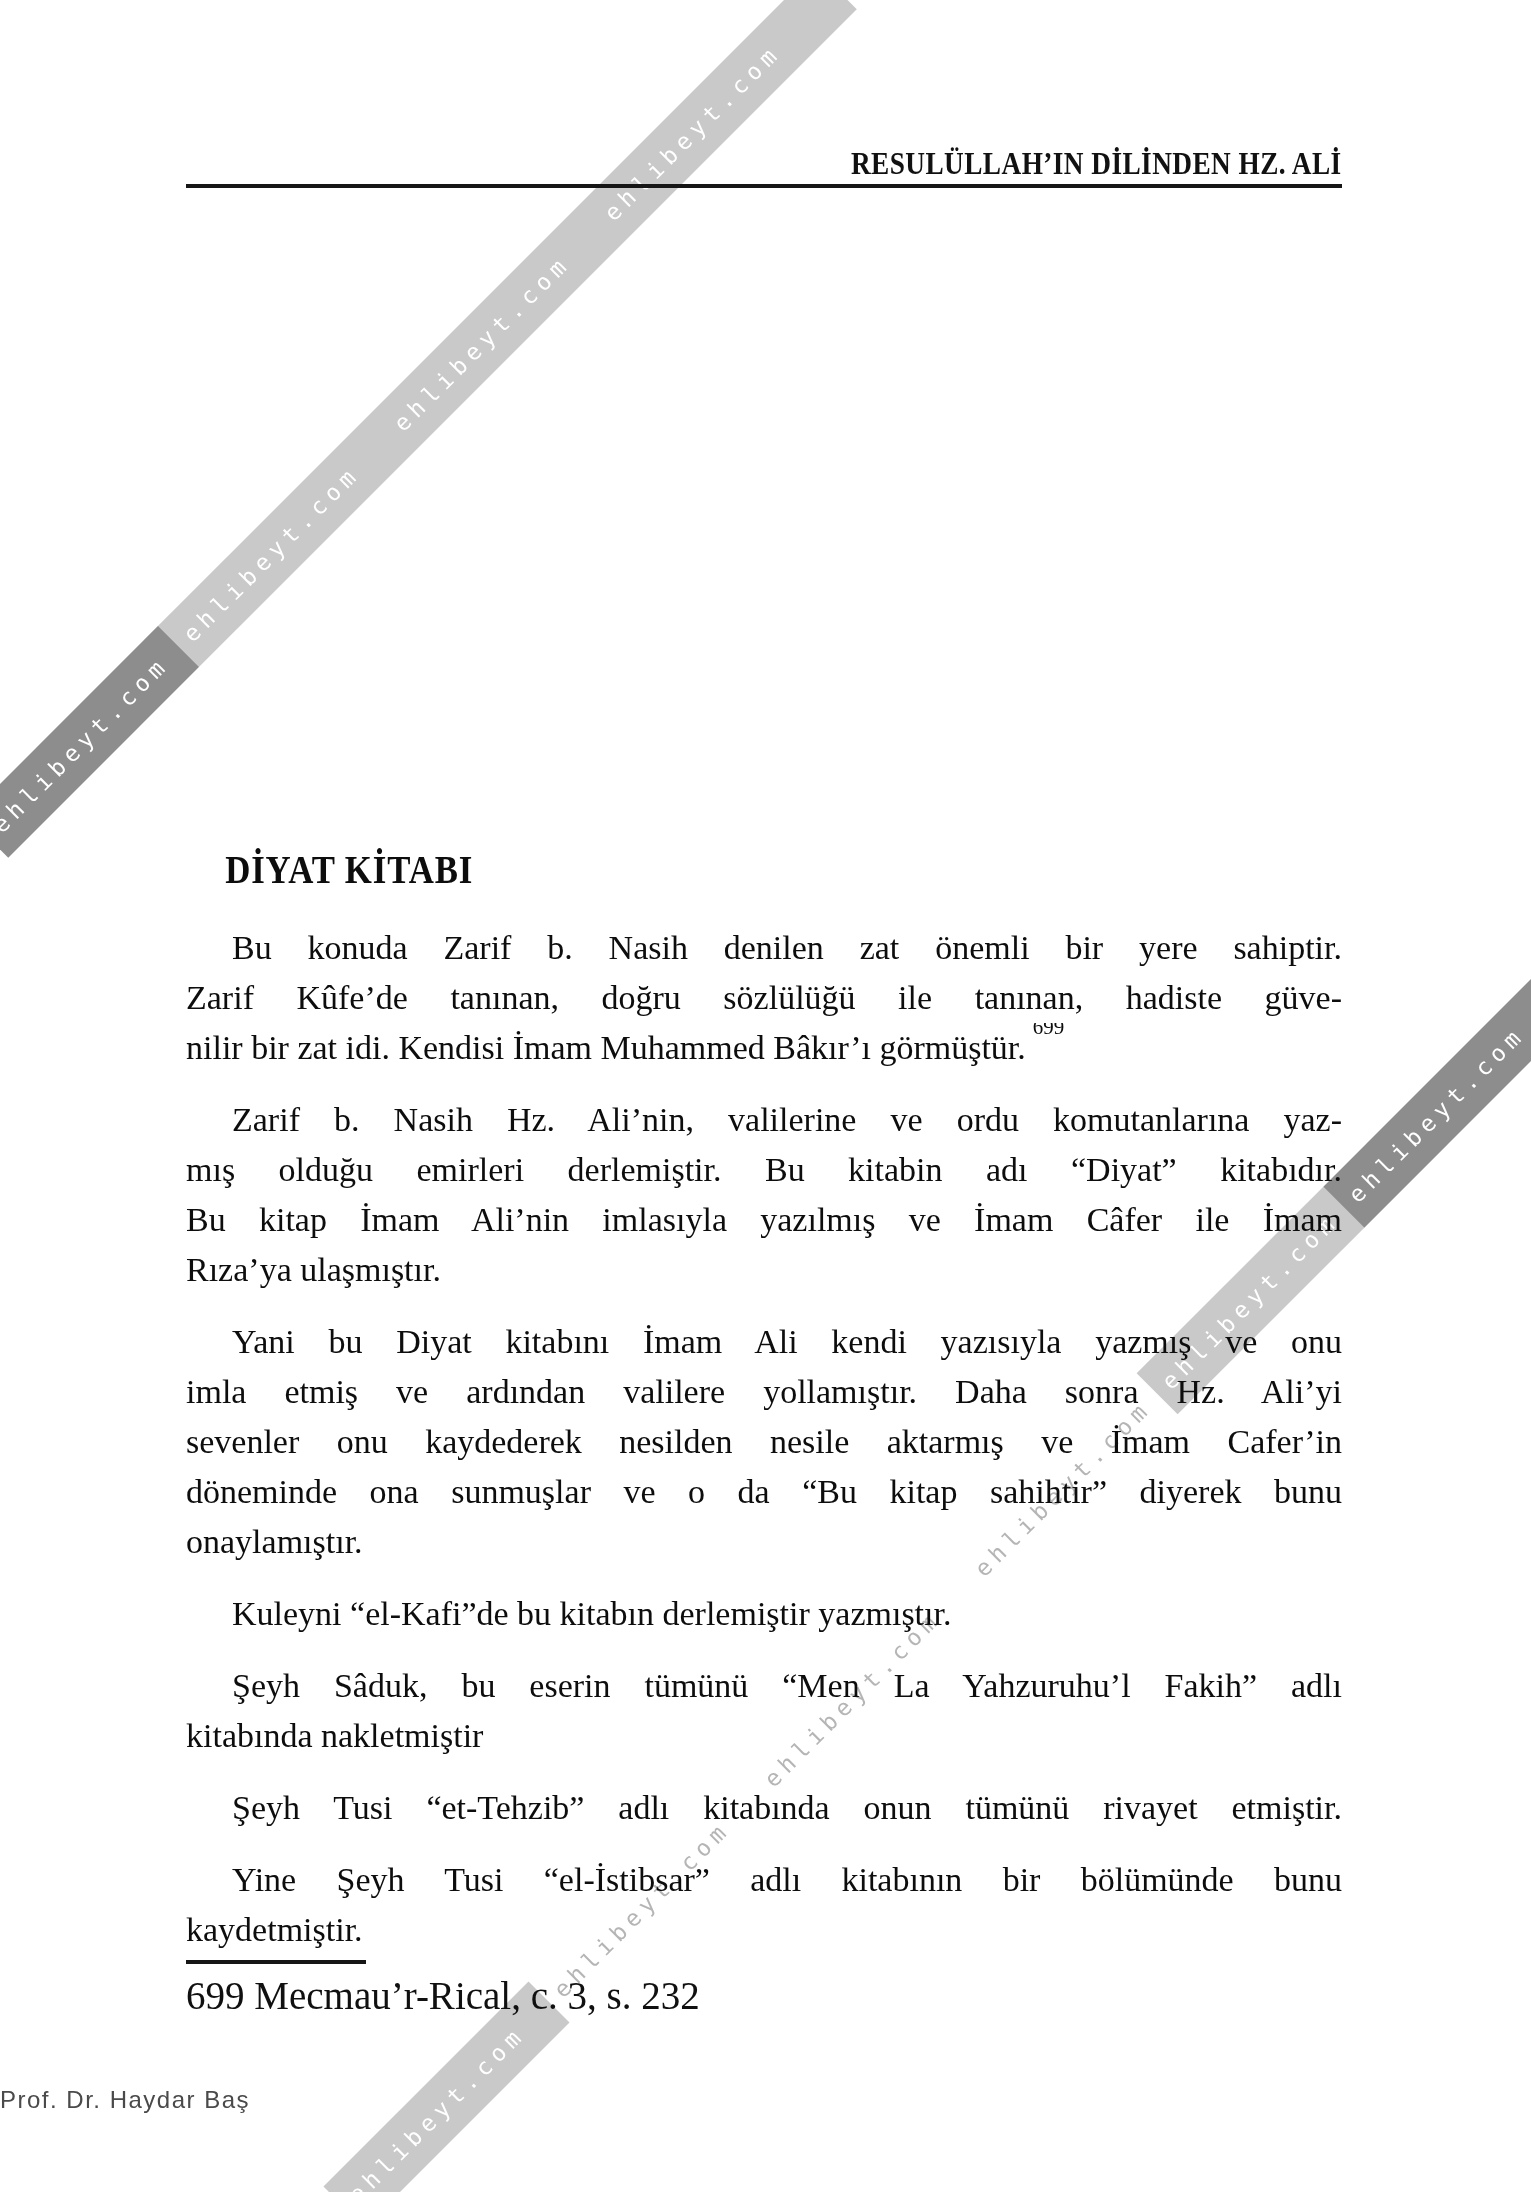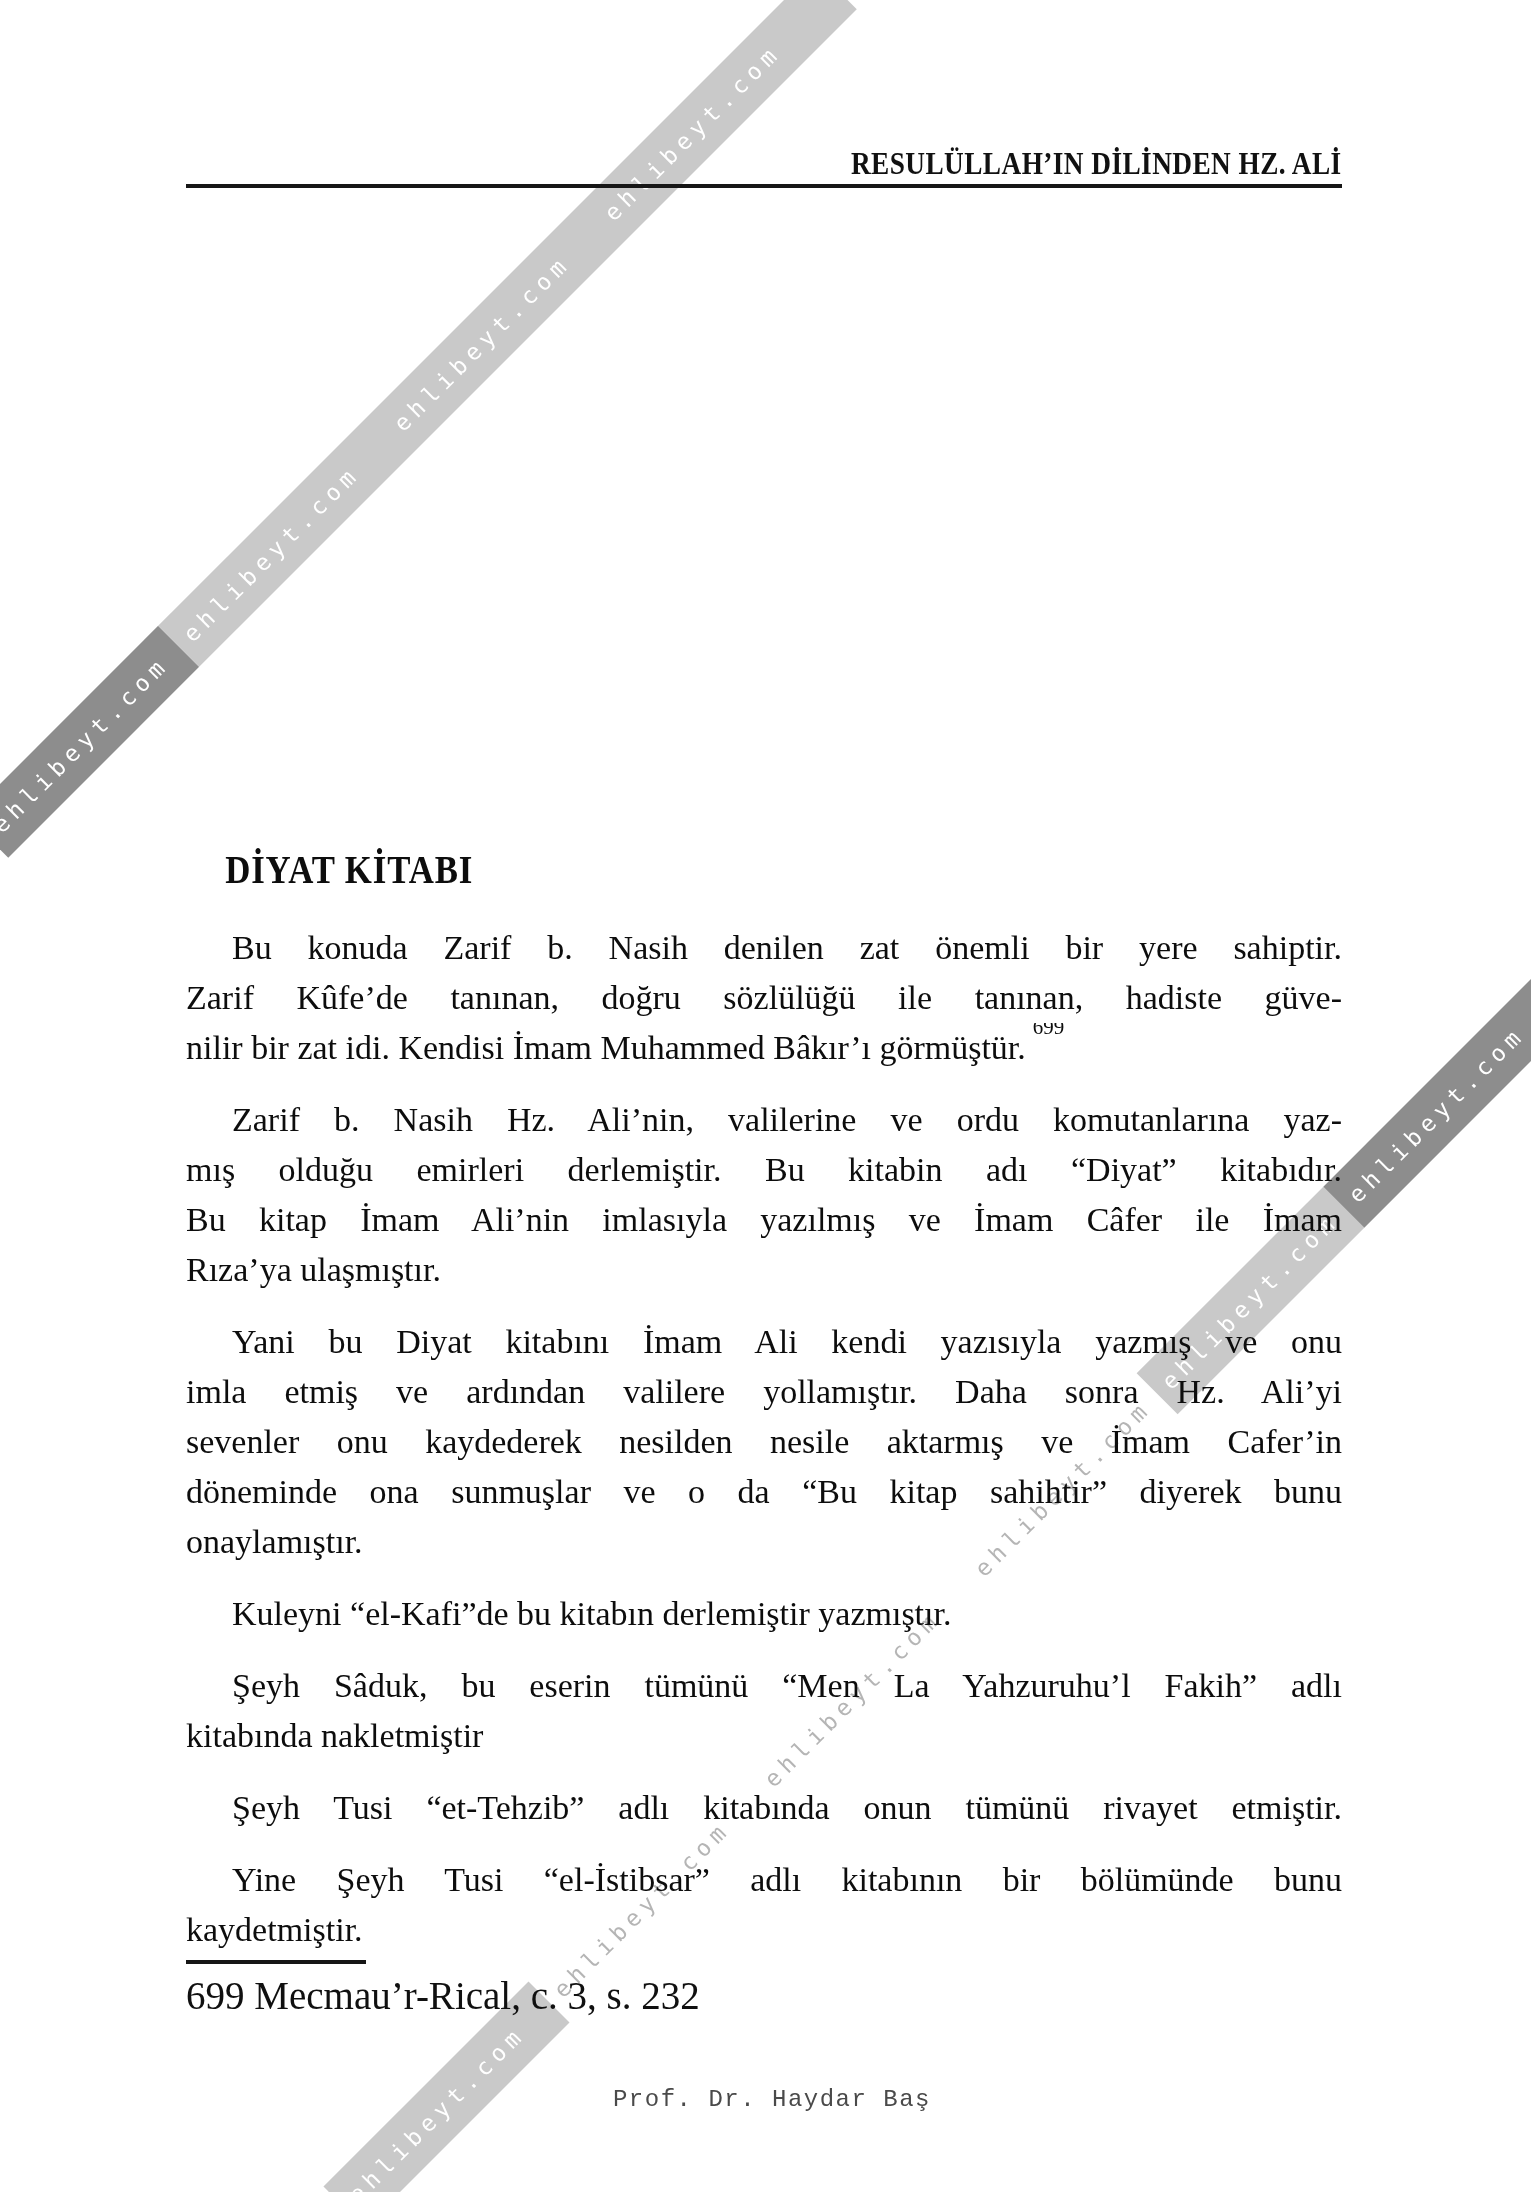--- a/index.html
+++ b/index.html
@@ -59,22 +59,22 @@
   }
 
   
   .footnote { position:absolute; left:186px; top:1960px; z-index:1; }
   .fn-rule { width:180px; height:4px; background:#161616; }
   .fn-text { margin-top:9px; font-size:39px; color:#101010; white-space:nowrap; }
 
   
   .footer {
     position:absolute; left:0; right:0; top:2086px; z-index:1;
-    text-align:center; font-family:Liberation Mono, monospace;
-    font-size:24px; letter-spacing:1.5px; color:#4a4a4a;padding-left:13px;
+    text-align:left; font-family:Liberation Sans, sans-serif;
+    font-size:24px; letter-spacing:1.5px; color:#4a4a4a;
   }
 </style>
 </head>
 <body>
 
 <div class="page" style="--wm-dark: #8d8d8d; --wm-light: #c9c9c9; --wm-gray: #b5b5b5; --wm-white: #ffffff;">
 
   <div class="watermark-layer">
     <div class="wm-strip wm-strip-1">
       <div class="wm-seg dark" style="width:270px">ehlibeyt.com</div>

